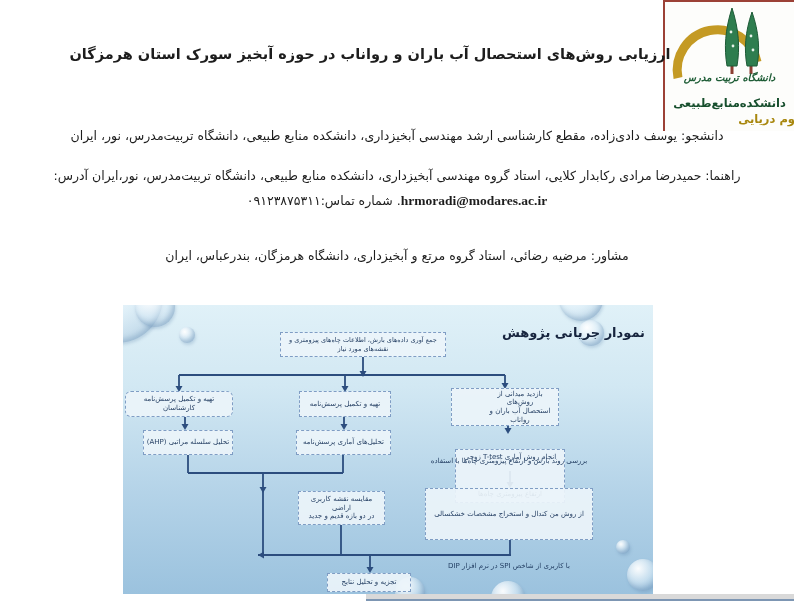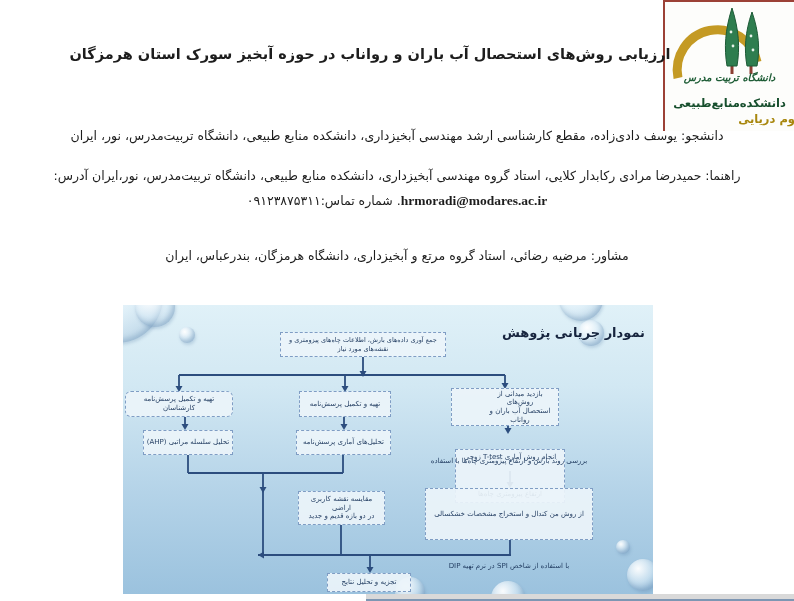--- a/index.html
+++ b/index.html
@@ -144,20 +144,20 @@
     <span>انجام روش آماری T-test زوجی</span>
     <span>ارتفاع پیزومتری چاه‌ها</span>
   </div>
   <div class="node" style="left:175px;top:186px;width:87px;height:34px;">
     <span>مقایسه نقشه کاربری اراضی</span>
     <span>در دو بازه قدیم و جدید</span>
   </div>
   <div class="node" style="left:302px;top:183px;width:168px;height:52px;gap:44px;">
     <span>بررسی روند بارش و ارتفاع پیزومتری چاه‌ها با استفاده</span>
     <span>از روش من کندال و استخراج مشخصات خشکسالی</span>
-    <span>با استفاده از شاخص SPI در نرم تهیه DIP</span>
+    <span>با کاربری از شاخص SPI در نرم افزار DIP</span>
   </div>
   <div class="node" style="left:204px;top:268px;width:84px;height:19px;">
     <span>تجزیه و تحلیل نتایج</span>
   </div>
 </div>
 
 <div class="abs bottom-strip"></div>
 
 </body></html>

